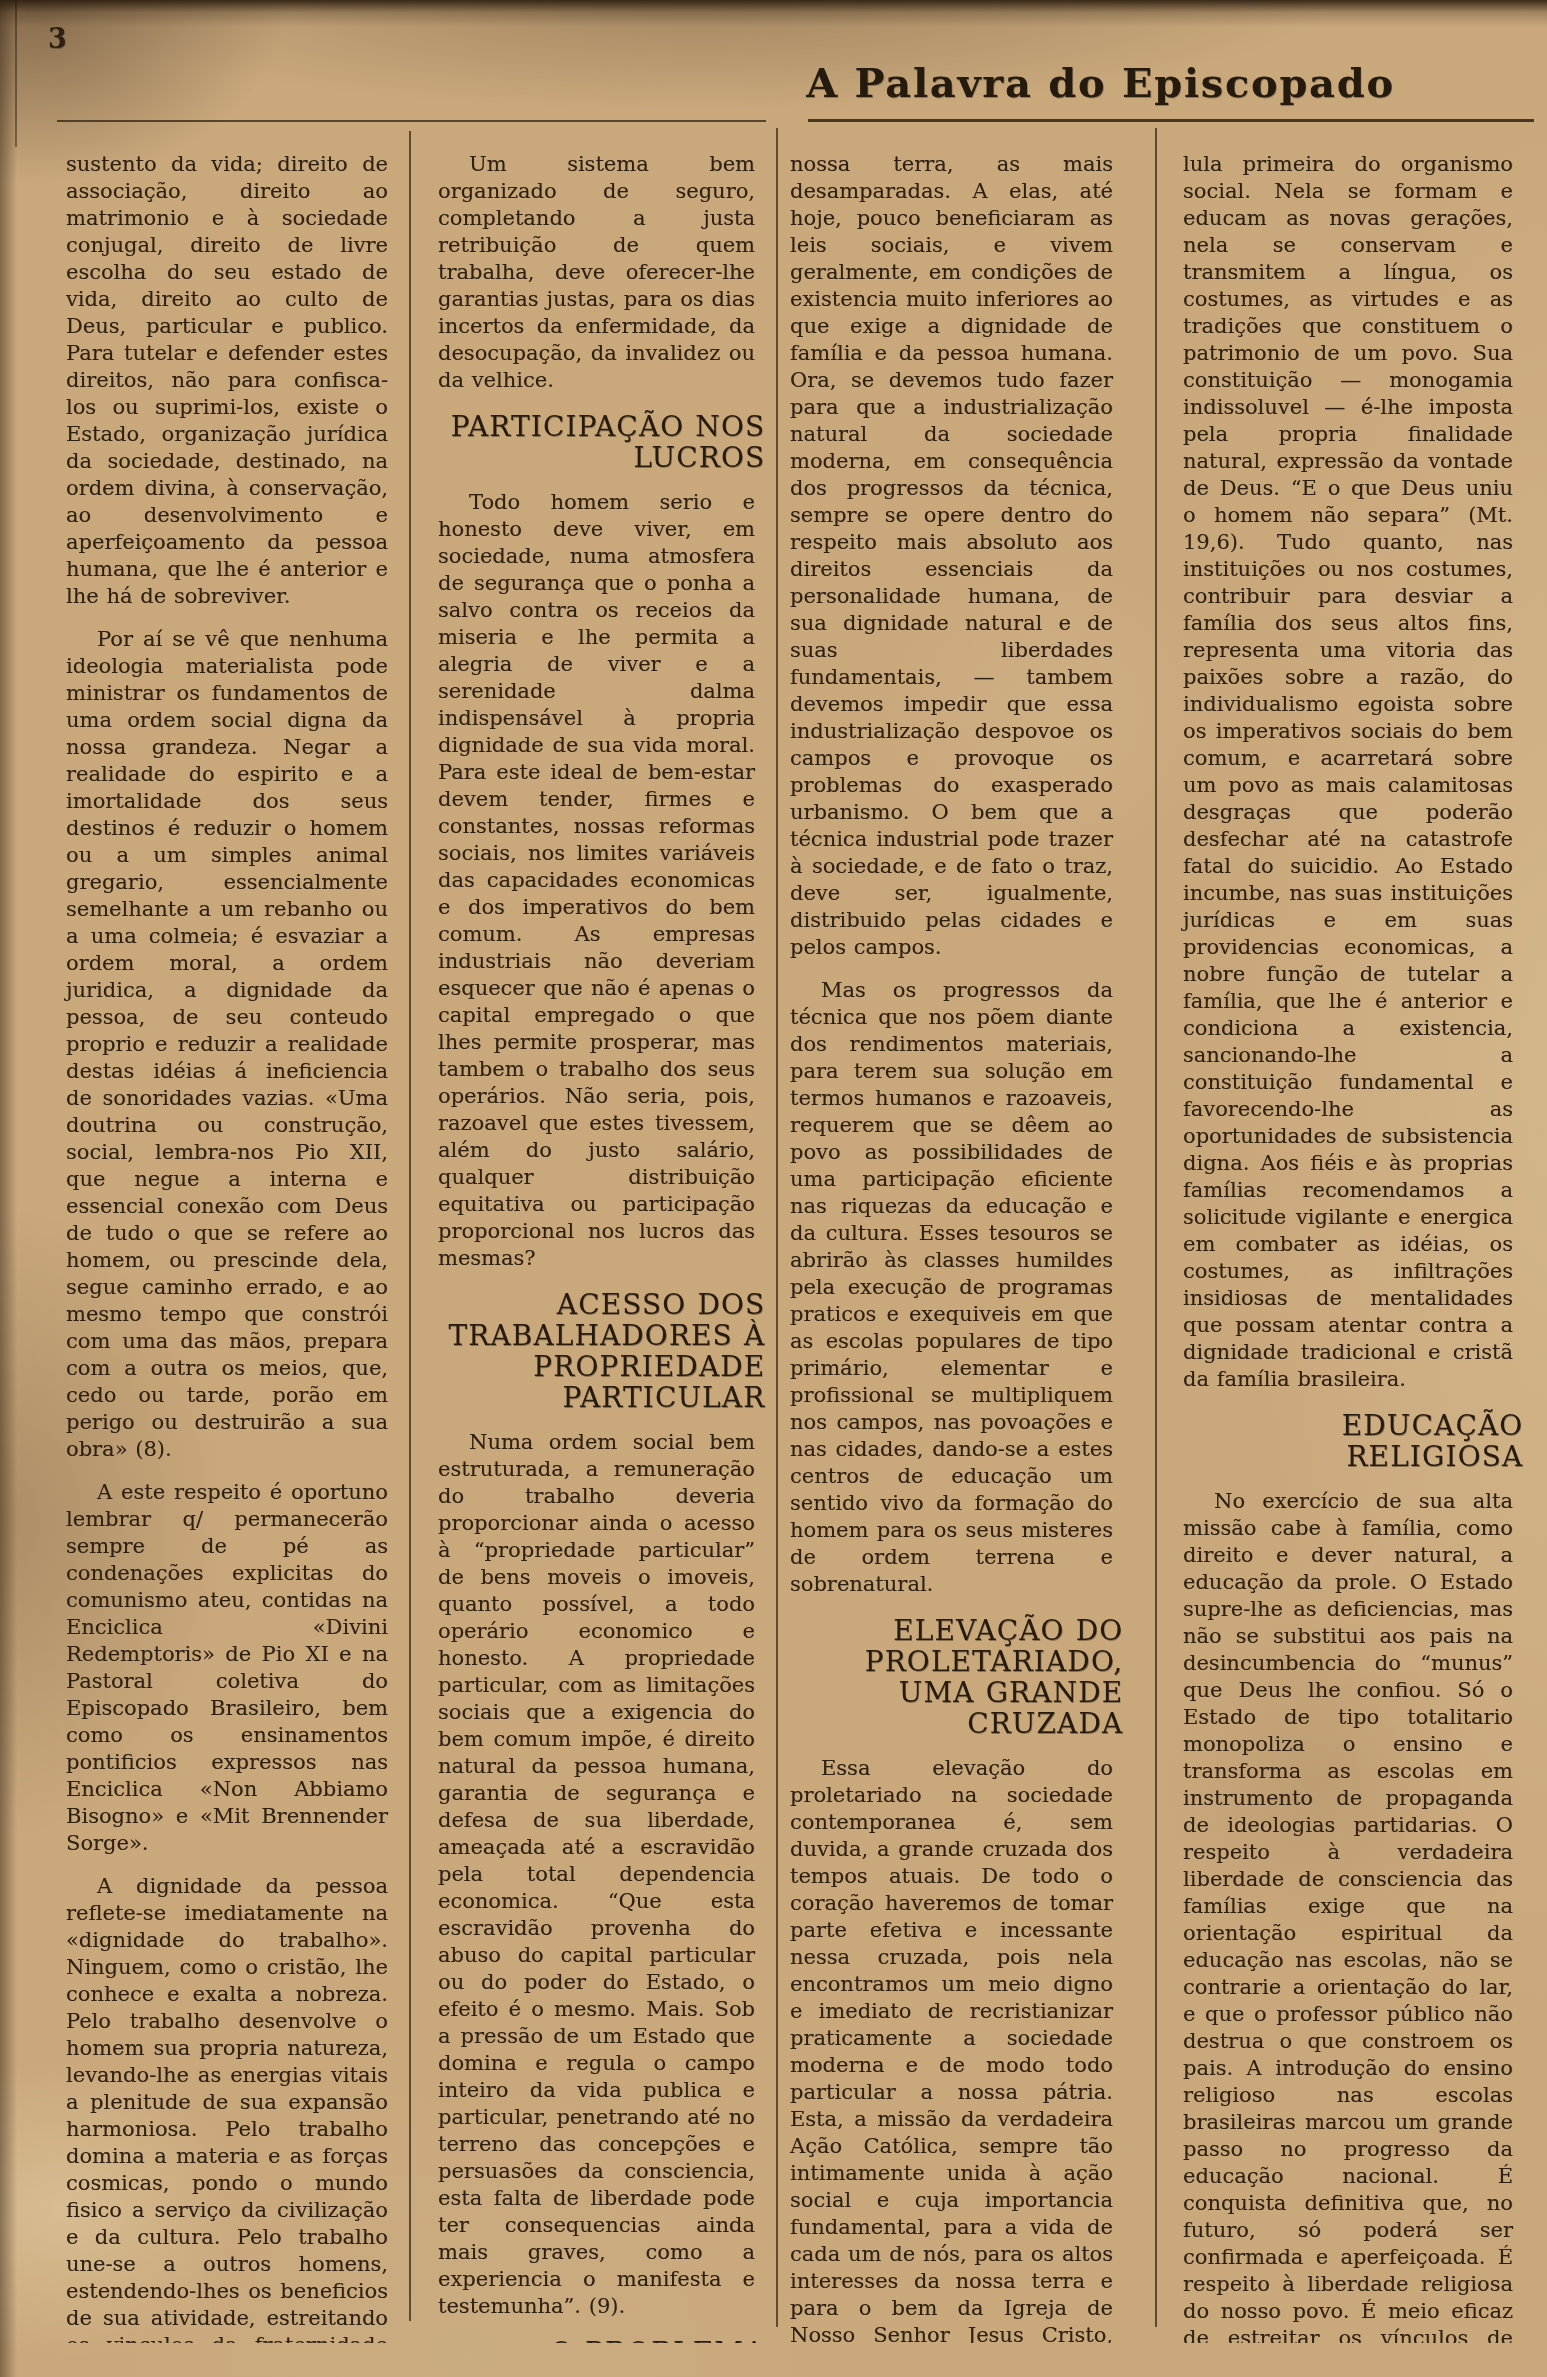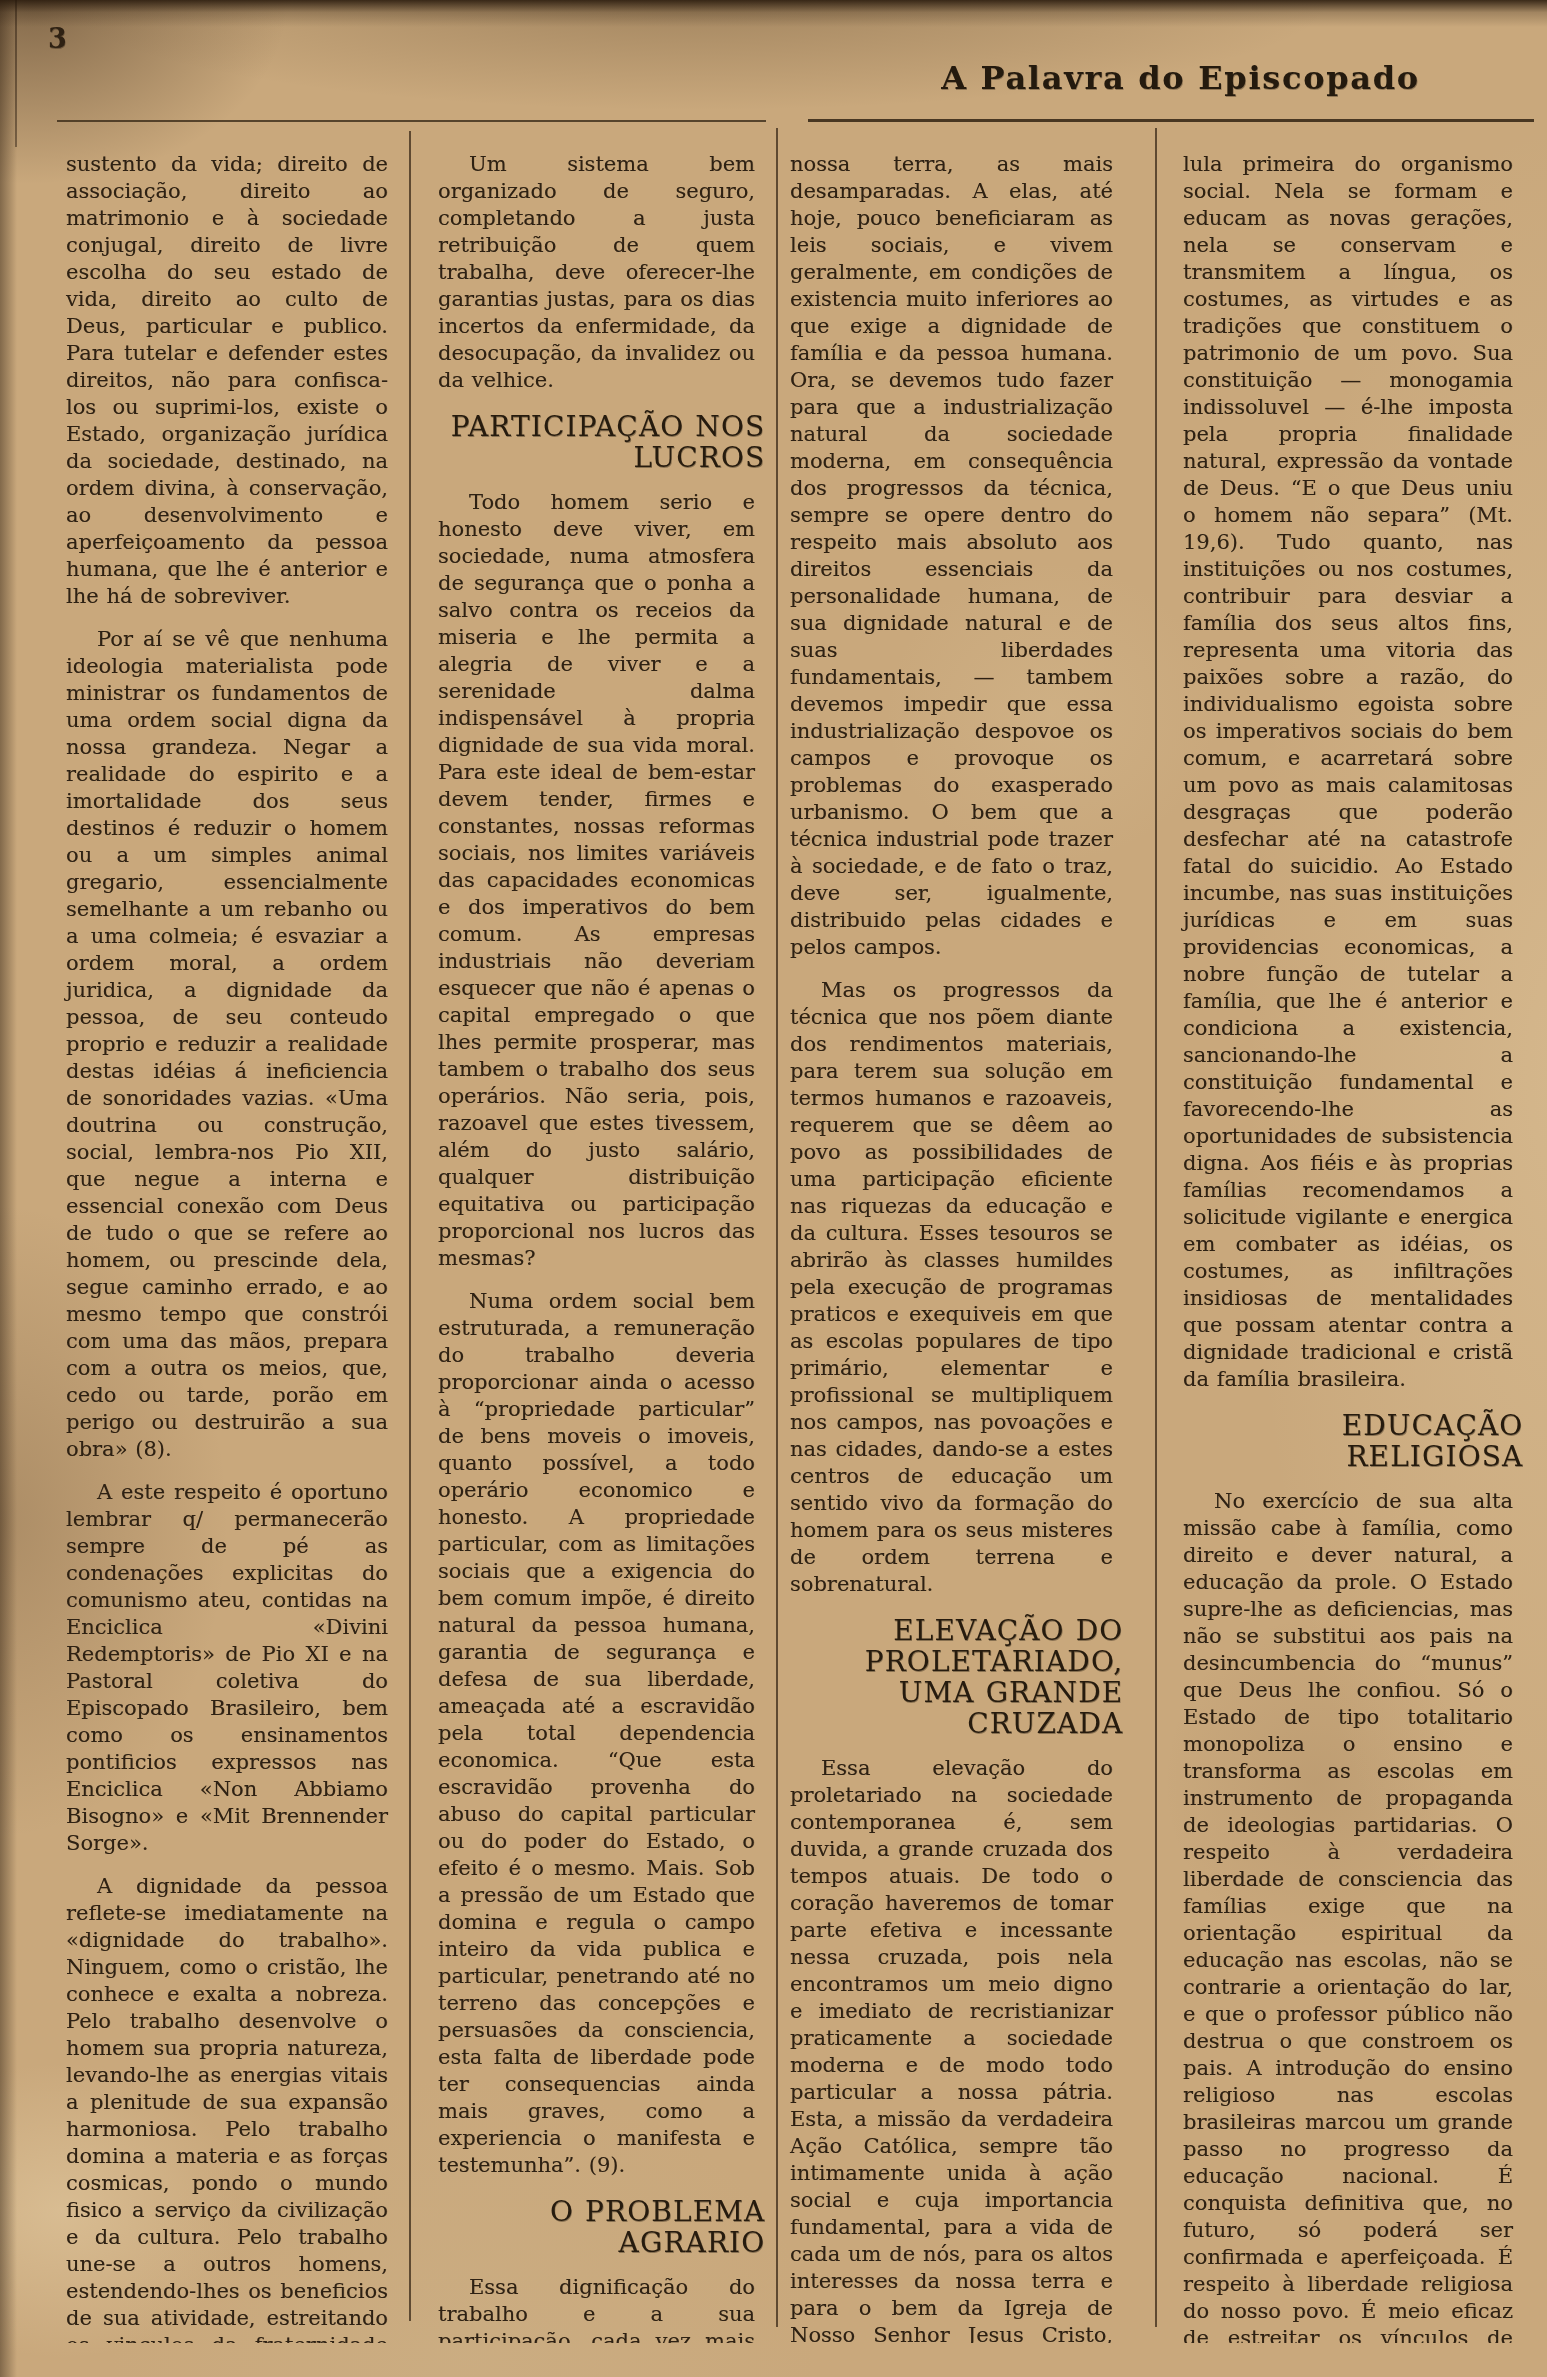--- a/index.html
+++ b/index.html
@@ -27,22 +27,22 @@
       radial-gradient(ellipse 509px 396px at 30% 99%, rgba(205,178,136,.45), transparent 70%),
       radial-gradient(ellipse 238px 215px at 68% 30%, rgba(222,198,156,.25), transparent 70%),
       radial-gradient(ellipse 215px 238px at 85% 75%, rgba(120,90,56,.14), transparent 70%);
   }
   .page-number{
     position:absolute;left:48px;top:22.6px;
     font-size:27px;font-weight:bold;color:var(--ink);
     text-shadow:0.6px 0.6px 0 rgba(46,33,19,.4);
   }
   .masthead{
-    position:absolute;left:852px;top:59px;width:657px;
-    text-align:center;font-size:32px;font-weight:bold;color:#241a0e;
+    position:absolute;left:772px;top:59px;width:657px;
+    text-align:center;font-size:40px;font-weight:bold;color:#241a0e;
     letter-spacing:1.7px;text-shadow:0.6px 0.6px 0 rgba(36,26,14,.35);
     white-space:nowrap;
   }
   .hrule{position:absolute;background:var(--rule);}
   .hrule-left{left:57px;top:120px;width:709px;height:2.3px;opacity:.8;}
   .hrule-right{left:808px;top:119px;width:726px;height:3.4px;opacity:.9;}
   .vrule{position:absolute;width:1.7px;background:var(--rule);opacity:.75;}
   .v1{left:409px;top:131px;height:2190px;}
   .v2{left:776px;top:128px;height:2199px;}
   .v3{left:1155px;top:128px;height:2199px;}
@@ -86,20 +86,21 @@
   <div class="col col-1">
       <p class="para">sustento da vida; direito de associação, direito ao matrimonio e à sociedade conjugal, direito de livre escolha do seu estado de vida, direito ao culto de Deus, particular e publico. Para tutelar e defender estes direitos, não para confisca-los ou suprimi-los, existe o Estado, organização jurídica da sociedade, destinado, na ordem divina, à conservação, ao desenvolvimento e aperfeiçoamento da pessoa humana, que lhe é anterior e lhe há de sobreviver.</p>
       <p class="para ind">Por aí se vê que nenhuma ideologia materialista pode ministrar os fundamentos de uma ordem social digna da nossa grandeza. Negar a realidade do espirito e a imortalidade dos seus destinos é reduzir o homem ou a um simples animal gregario, essencialmente semelhante a um rebanho ou a uma colmeia; é esvaziar a ordem moral, a ordem juridica, a dignidade da pessoa, de seu conteudo proprio e reduzir a realidade destas idéias á ineficiencia de sonoridades vazias. «Uma doutrina ou construção, social, lembra-nos Pio XII, que negue a interna e essencial conexão com Deus de tudo o que se refere ao homem, ou prescinde dela, segue caminho errado, e ao mesmo tempo que constrói com uma das mãos, prepara com a outra os meios, que, cedo ou tarde, porão em perigo ou destruirão a sua obra» (8).</p>
       <p class="para ind">A este respeito é oportuno lembrar q/ permanecerão sempre de pé as condenações explicitas do comunismo ateu, contidas na Enciclica «Divini Redemptoris» de Pio XI e na Pastoral coletiva do Episcopado Brasileiro, bem como os ensinamentos pontificios expressos nas Enciclica «Non Abbiamo Bisogno» e «Mit Brennender Sorge».</p>
       <p class="para ind">A dignidade da pessoa reflete-se imediatamente na «dignidade do trabalho». Ninguem, como o cristão, lhe conhece e exalta a nobreza. Pelo trabalho desenvolve o homem sua propria natureza, levando-lhe as energias vitais a plenitude de sua expansão harmoniosa. Pelo trabalho domina a materia e as forças cosmicas, pondo o mundo fisico a serviço da civilização e da cultura. Pelo trabalho une-se a outros homens, estendendo-lhes os beneficios de sua atividade, estreitando os vinculos da fraternidade universal. Grande, para o cristão, a nobreza do trabalho, que Jesus, Nosso Senhor, quis consagrar com a santidade do seu exemplo! Na fronte do trabalhador curvada sobre a sua obra e emperlada de suor transluz a dignidade de uma alma destinada á visão de Deus.</p>
     </div>
   <div class="col col-2">
       <p class="para ind">Um sistema bem organizado de seguro, completando a justa retribuição de quem trabalha, deve oferecer-lhe garantias justas, para os dias incertos da enfermidade, da desocupação, da invalidez ou da velhice.</p>
       <h3 class="heading">PARTICIPAÇÃO NOS LUCROS</h3>
       <p class="para ind">Todo homem serio e honesto deve viver, em sociedade, numa atmosfera de segurança que o ponha a salvo contra os receios da miseria e lhe permita a alegria de viver e a serenidade dalma indispensável à propria dignidade de sua vida moral. Para este ideal de bem-estar devem tender, firmes e constantes, nossas reformas sociais, nos limites variáveis das capacidades economicas e dos imperativos do bem comum. As empresas industriais não deveriam esquecer que não é apenas o capital empregado o que lhes permite prosperar, mas tambem o trabalho dos seus operários. Não seria, pois, razoavel que estes tivessem, além do justo salário, qualquer distribuição equitativa ou participação proporcional nos lucros das mesmas?</p>
+      <h3 class="heading">ACESSO DOS TRABALHADORES À PROPRIEDADE PARTICULAR</h3>
       <p class="para ind">Numa ordem social bem estruturada, a remuneração do trabalho deveria proporcionar ainda o acesso à “propriedade particular” de bens moveis o imoveis, quanto possível, a todo operário economico e honesto. A propriedade particular, com as limitações sociais que a exigencia do bem comum impõe, é direito natural da pessoa humana, garantia de segurança e defesa de sua liberdade, ameaçada até a escravidão pela total dependencia economica. “Que esta escravidão provenha do abuso do capital particular ou do poder do Estado, o efeito é o mesmo. Mais. Sob a pressão de um Estado que domina e regula o campo inteiro da vida publica e particular, penetrando até no terreno das concepções e persuasões da consciencia, esta falta de liberdade pode ter consequencias ainda mais graves, como a experiencia o manifesta e testemunha”. (9).</p>
       <h3 class="heading">O PROBLEMA AGRARIO</h3>
       <p class="para ind">Essa dignificação do trabalho e a sua participação, cada vez mais efetiva, tanto nos conselhos da administração publica e particular, como nos benefícios gerais da cultura e da vida social, deve estender-se, não só aos trabalhadores urbanos, mas tambem às populações rurais. São essas ainda, em</p>
     </div>
   <div class="col col-3">
       <p class="para">nossa terra, as mais desamparadas. A elas, até hoje, pouco beneficiaram as leis sociais, e vivem geralmente, em condições de existencia muito inferiores ao que exige a dignidade de família e da pessoa humana. Ora, se devemos tudo fazer para que a industrialização natural da sociedade moderna, em consequência dos progressos da técnica, sempre se opere dentro do respeito mais absoluto aos direitos essenciais da personalidade humana, de sua dignidade natural e de suas liberdades fundamentais, — tambem devemos impedir que essa industrialização despovoe os campos e provoque os problemas do exasperado urbanismo. O bem que a técnica industrial pode trazer à sociedade, e de fato o traz, deve ser, igualmente, distribuido pelas cidades e pelos campos.</p>
       <p class="para ind">Mas os progressos da técnica que nos põem diante dos rendimentos materiais, para terem sua solução em termos humanos e razoaveis, requerem que se dêem ao povo as possibilidades de uma participação eficiente nas riquezas da educação e da cultura. Esses tesouros se abrirão às classes humildes pela execução de programas praticos e exequiveis em que as escolas populares de tipo primário, elementar e profissional se multipliquem nos campos, nas povoações e nas cidades, dando-se a estes centros de educação um sentido vivo da formação do homem para os seus misteres de ordem terrena e sobrenatural.</p>
       <h3 class="heading">ELEVAÇÃO DO PROLETARIADO, UMA GRANDE CRUZADA</h3>
       <p class="para ind">Essa elevação do proletariado na sociedade contemporanea é, sem duvida, a grande cruzada dos tempos atuais. De todo o coração haveremos de tomar parte efetiva e incessante nessa cruzada, pois nela encontramos um meio digno e imediato de recristianizar praticamente a sociedade moderna e de modo todo particular a nossa pátria. Esta, a missão da verdadeira Ação Católica, sempre tão intimamente unida à ação social e cuja importancia fundamental, para a vida de cada um de nós, para os altos interesses da nossa terra e para o bem da Igreja de Nosso Senhor Jesus Cristo, não é necessário encarecer.</p>
       <p class="para ind">O trabalho é condição necessaria do aperfeiçoamento humano; a família, o seu ambiente normal. Destinada por Deus à transmissão da vida e ao complemento reciproco dos conjuges constitui ela, por isto mesmo, a ce-</p>

